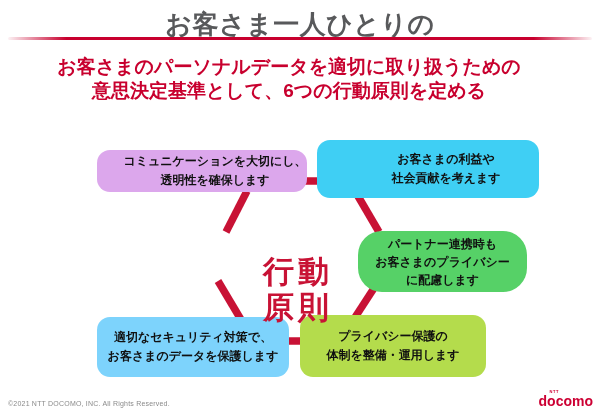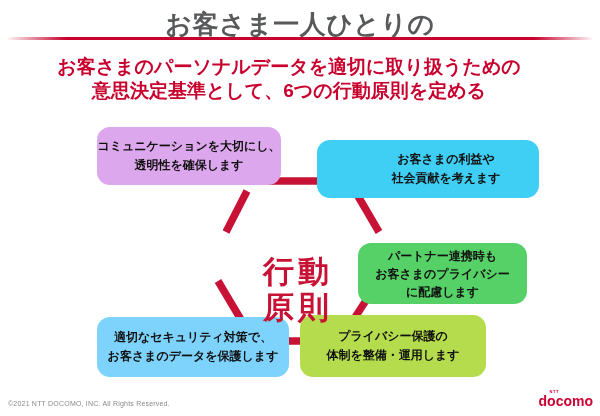--- a/index.html
+++ b/index.html
@@ -29,24 +29,24 @@
   .hex-lines{position:absolute;left:0;top:0;z-index:1;}
   .pbox{
     position:absolute;z-index:2;
     border-radius:13px;
     display:flex;align-items:center;justify-content:center;
     text-align:center;
     font-size:12px;font-weight:bold;color:#101010;
     line-height:19px;
   }
   .pbox span{white-space:pre-line;}
-  .pos-1{left:97px;top:127px;width:184px;height:58px;}
+  .pos-1{left:97px;top:150px;width:184px;height:42px;padding-left:26px;}
   .pos-2{left:317px;top:140px;width:186px;height:58px;}
   .pos-3{left:73px;top:227px;width:167px;height:58px;}
-  .pos-4{left:358px;top:243px;width:169px;height:61px;line-height:18px;}
+  .pos-4{left:358px;top:231px;width:169px;height:61px;line-height:18px;border-radius:24px;}
   .pos-5{left:97px;top:317px;width:192px;height:60px;}
   .pos-6{left:300px;top:315px;width:186px;height:62px;}
   .center-label{
     position:absolute;left:240px;top:219px;width:116px;z-index:2;
     text-align:center;
     font-size:31px;font-weight:bold;line-height:36px;
     white-space:pre-line;letter-spacing:4px;
   }
   .copyright{
     position:absolute;left:8px;top:400px;

